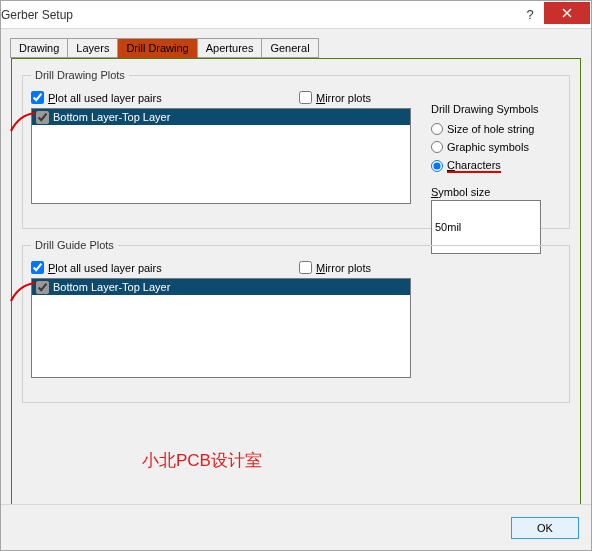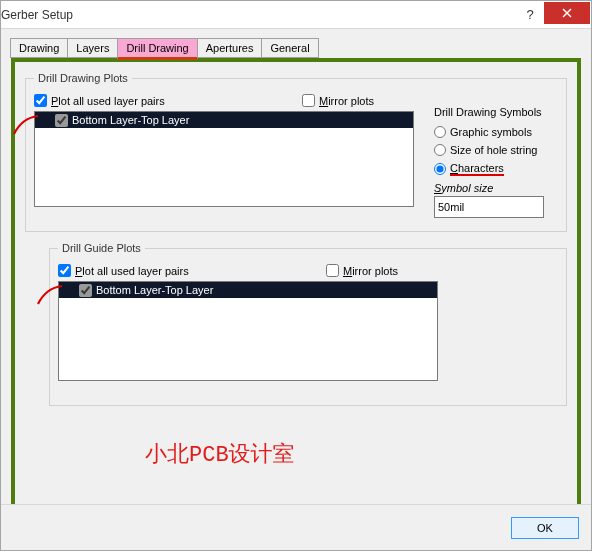--- a/index.html
+++ b/index.html
@@ -6,46 +6,46 @@
   body { margin: 0; background: #fff; }
   .window { width: 592px; height: 551px; border: 1px solid #a5a5a5; background: #f0f0f0; position: relative; }
   .titlebar { height: 28px; background: #fff; border-bottom: 1px solid #d8d8d8; position: relative; }
   .title { position: absolute; left: 0; right: 16px; text-align: left; line-height: 28px; font-size: 12px; color: #333; }
   .tb-right { position: absolute; right: 0; top: 0; height: 28px; display: flex; }
   .help-btn { width: 28px; height: 28px; line-height: 28px; text-align: center; color: #333; font-size: 13px; }
   .close-btn { width: 46px; height: 22px; background: #c9302c; color: #fff; text-align: center; line-height: 20px; font-size: 14px; font-family: Arial; margin-top:1px; margin-right:1px;}
   .body { position: absolute; top: 28px; left: 0; right: 0; bottom: 46px; padding: 8px 10px 0 10px; }
   .tabstrip { height: 21px; position: relative; margin-left: -1px; }
   .tab { display: inline-block; padding: 3px 8px 3px 8px; border: 1px solid #a0a0a0; background: #f0f0f0; position: relative; top: 1px; margin-right: -1px; }
-  .tab.active { background: #f9a8d4; border-bottom: 3px solid #c2410c; z-index: 2; }
-  .tabpanel { border: 4px solid #4d7c0f; background: #f0f0f0; height: 455px; padding: 10px 10px 10px 10px; position: relative; }
+  .tab.active { background: #c2410c; border-bottom: 1px solid #c2410c; z-index: 2; }
+  .tabpanel { border: 1px solid #4d7c0f; background: #f0f0f0; height: 455px; padding: 10px 10px 10px 10px; position: relative; }
   fieldset.group { border: 1px solid #d0d0d0; margin: 0 0 10px 0; padding: 10px 8px 8px 8px; position: relative; }
   fieldset.group > legend { padding: 0 4px; color: #333; }
   .row1 { display: flex; align-items: center; margin-bottom: 4px; }
   .cb { display: flex; align-items: center; gap: 4px; }
   .cb input { margin: 0; width:13px; height:13px;}
   .cb .ul { text-decoration: underline; }
   .mirror { margin-left: auto; margin-right: 40px; }
   .listbox { border: 1px solid #7a7a7a; background: #fff; height: 96px; width: 380px; overflow: hidden; }
-  .listrow { height: 16px; line-height: 16px; padding-left: 20px; display: flex; align-items: center; gap: 4px; color: #fff; background: #0f172a; }
+  .listrow { height: 16px; line-height: 16px; padding-left: 4px; display: flex; align-items: center; gap: 4px; color: #fff; background: #0c4a6e; }
   .listrow input { margin:0; width:13px; height:13px; accent-color:#999;}
   .listrow-label { color: #fff; }
   .ddplots-right { position: absolute; left: 408px; top: 22px; width: 120px; }
   .ddplots-right .hdg { margin-bottom: 8px; }
   .radio { display: flex; align-items: center; gap: 4px; margin: 2px 0 6px 0; }
   .radio input { margin:0; width:12px; height:12px;}
-  .sym-label { margin-top: 6px; font-style: italic; }
-  .sym-input { width: 110px; border: 1px solid #7a7a7a; background: #fff; padding: 4px 3px; margin-top: 2px; }
+  .sym-label { margin-top: 13px; }
+  .sym-input { width: 110px; border: 1px solid #7a7a7a; background: #fff; padding: 20px 3px; margin-top: 2px; }
   .redmark { position: absolute; width: 30px; height: 22px; pointer-events: none; }
   .redmark svg { width: 100%; height: 100%; }
   .red-underline { border-bottom: 2px solid #d00; display:inline-block; padding-bottom:0px;}
   .footer { position: absolute; left: 0; right: 0; bottom: 0; height: 46px; border-top: 1px solid #d8d8d8; background: #f0f0f0; display: flex; justify-content: flex-end; align-items: center; padding-right: 12px; gap: 16px; }
   .btn { min-width: 68px; height: 22px; border: 1px solid #adadad; background: #e1e1e1; text-align: center; line-height: 20px; }
   .btn.primary { border: 1px solid #3399ff; background:#e5f1fb;}
-  .watermark { position: absolute; left: 130px; bottom: 40px; color: #e21b1b; font-size: 22px; font-family: Liberation Mono, monospace; }
+  .watermark { position: absolute; left: 130px; bottom: 40px; color: #e21b1b; font-size: 17px; font-family: Liberation Sans, sans-serif; }
   .ul-s { text-decoration: underline; }
 </style>
 </head>
 <body>
 
 <div class="window">
 
   <div class="titlebar">
     <div class="title">Gerber Setup</div>
     <div class="tb-right">
@@ -89,36 +89,36 @@
           <div class="listrow">
             <input type="checkbox" checked="" style="">
             <span class="listrow-label">Bottom Layer-Top Layer</span>
           </div>
         </div>
 
         <div class="ddplots-right">
           <div class="hdg">Drill Drawing Symbols</div>
           <label class="radio">
             <input type="radio" name="sym" style="">
-            <span>Graphic symbols</span>
+            <span>Size of hole string</span>
           </label>
           <label class="radio">
             <input type="radio" name="sym" style="">
-            <span>Size of hole string</span>
+            <span>Graphic symbols</span>
           </label>
           <label class="radio">
             <input type="radio" name="sym" checked="" style="">
             <span><span class="red-underline"><span class="ul-s">C</span><span>haracters</span></span></span>
           </label>
           <div class="sym-label"><span class="ul-s">S</span><span>ymbol size</span></div>
           <input class="sym-input" value="50mil" style="">
         </div>
       </fieldset>
 
-      <fieldset class="group" style="height:164px;margin-left:24px;">
+      <fieldset class="group" style="height:164px;">
         <legend>Drill Guide Plots</legend>
 
         <div class="row1" style="width:380px;">
           <label class="cb">
             <input type="checkbox" checked="" style="">
             <span><span class="ul">P</span><span>lot all used layer pairs</span></span>
           </label>
           <label class="cb mirror">
             <input type="checkbox" style="">
             <span><span class="ul">M</span><span>irror plots</span></span>

